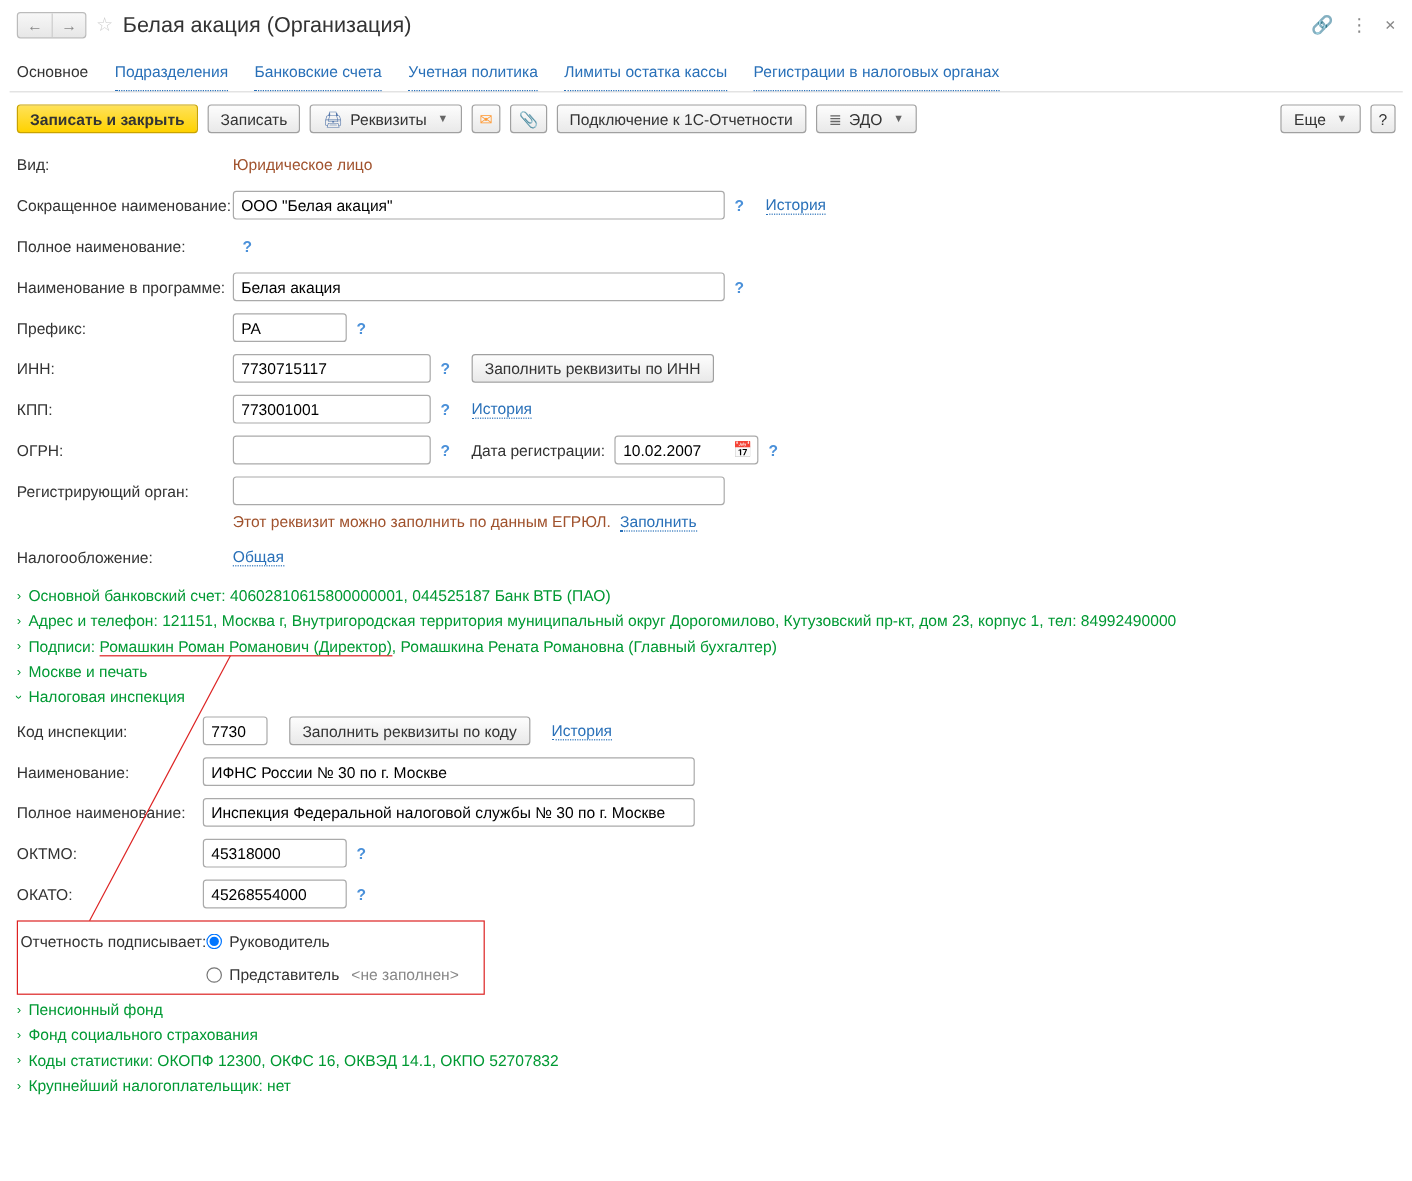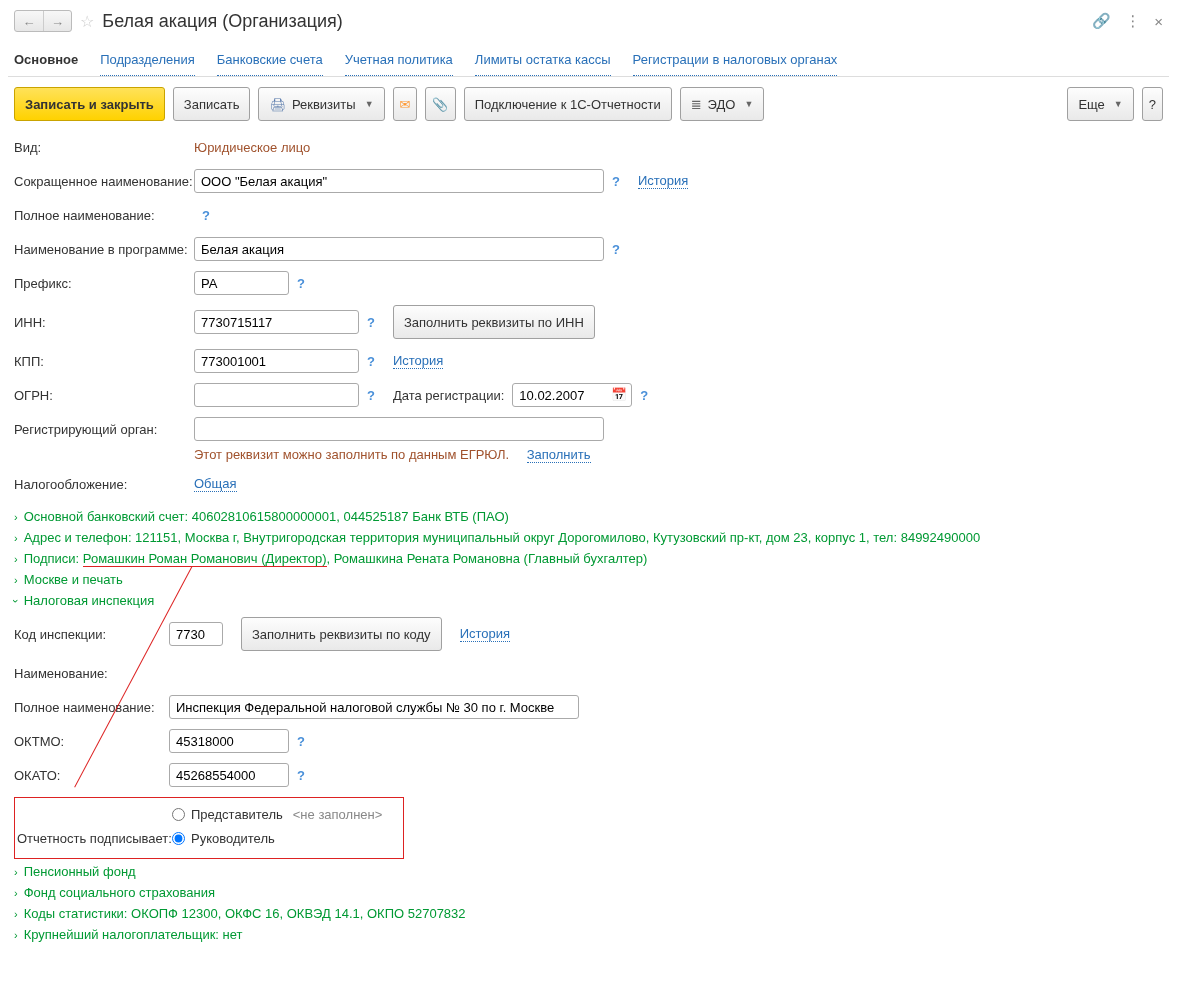--- a/index.html
+++ b/index.html
@@ -7,42 +7,42 @@
     .titlebar { display: flex; align-items: center; gap: 8px; padding: 2px 6px 6px; border-bottom: none; }
     .nav-btns { display: flex; border: 1px solid #bbb; border-radius: 3px; overflow: hidden; background: linear-gradient(#f7f7f7,#e7e7e7); }
     .nav-btn { width: 28px; height: 20px; display:flex; align-items:center; justify-content:center; color:#888; cursor:pointer; }
     .nav-btn + .nav-btn { border-left: 1px solid #ccc; }
     .star-icon { color:#ccc; font-size:16px; }
     .title { font-size: 18px; color:#333; }
     .title-right { margin-left:auto; display:flex; align-items:center; gap:14px; color:#888; }
     .icon-btn { cursor:pointer; font-size:15px; color:#888; }
     .tabs { display:flex; gap:22px; border-bottom:1px solid #ddd; margin-top:8px; padding:0 6px; }
     .tab { padding:6px 0 8px; color:#2970b8; cursor:pointer; text-decoration: underline dotted transparent; border-bottom:1px dotted #999; }
-    .tab.active { color:#333; border-bottom:none; font-weight:bold; }
+    .tab.active { color:#333; border-bottom:none; font-weight:normal; }
     .tab:not(.active){ border-bottom: 1px dotted #2970b8; }
     .toolbar { display:flex; align-items:center; gap:8px; padding:10px 6px 8px; }
-    .btn { display:flex; align-items:center; gap:6px; padding:4px 10px; height:34px; border:1px solid #a0a0a0; border-radius:3px; background:linear-gradient(#fdfdfd,#e9e9e9); cursor:pointer; color:#333; }
+    .btn { display:flex; align-items:center; gap:6px; padding:4px 10px; height:24px; border:1px solid #a0a0a0; border-radius:3px; background:linear-gradient(#fdfdfd,#e9e9e9); cursor:pointer; color:#333; }
     .btn.primary { background:linear-gradient(#ffe259,#ffd200); border-color:#c9a300; font-weight:bold; }
     .btn.icon-only { padding:4px 6px; }
     .btn .caret { font-size:9px; margin-left:3px; color:#666; }
     .toolbar-right { margin-left:auto; display:flex; gap:8px; }
     .form { padding:6px 6px 4px; }
     .row { display:flex; align-items:center; margin-bottom:10px; min-height:24px; }
     .lbl { width:180px; color:#333; flex-shrink:0; }
     .val-brown { color:#a0522d; }
     .input { border:1px solid #aaa; border-radius:3px; height:24px; padding:2px 6px; background:#fff; }
     .input.w410 { width:410px; } .input.w170 { width:165px; } .input.w95 { width:95px; }
     .input.w54 { width:54px; } .input.w120 { width:120px; }
     .hint { color:#4a90d9; font-weight:bold; margin-left:8px; cursor:pointer; }
     .link { color:#2970b8; cursor:pointer; border-bottom:1px dotted #2970b8; margin-left:18px; }
     .after-label { color:#333; margin-right:8px; }
     .date-wrap { position:relative; display:inline-block; }
     .date-wrap .cal-icon { position:absolute; right:5px; top:4px; color:#666; pointer-events:none; }
     .hint-line { color:#a0522d; margin-left:180px; margin-top:-4px; margin-bottom:10px; }
-    .hint-line .link { margin-left:14px; }
+    .hint-line .link { margin-left:4px; }
     .checkbox-row { display:flex; align-items:center; gap:8px; margin:4px 0 10px 0; }
     .checkbox-row input { width:14px; height:14px; }
     .expander { color:#009933; cursor:pointer; padding:3px 0; display:flex; align-items:center; gap:6px; }
     .expander .chev { font-size:11px; display:inline-block; transform-origin:center; color:#009933; }
     .expander.open .chev { transform: rotate(90deg); }
     .exp-text { color:#009933; }
     .nested { margin-left:0; padding:6px 0 2px; }
     .nested .lbl { width:155px; }
     .radio-group { position:relative; }
     .red-box { border:1.5px solid #d22; padding:4px 2px 4px; margin-top:4px; position:relative; }
@@ -208,47 +208,48 @@
     <div class="row">
       <span class="lbl">Код инспекции:</span>
       <input class="input w54" value="7730" style="">
       <div class="btn" style="margin-left:18px">
           <span>Заполнить реквизиты по коду</span>
         </div>
       <span class="link">История</span>
     </div>
     <div class="row">
       <span class="lbl">Наименование:</span>
+      <input class="input w410" value="ИФНС России № 30 по г. Москве" style="">
     </div>
     <div class="row">
       <span class="lbl">Полное наименование:</span>
       <input class="input w410" value="Инспекция Федеральной налоговой службы № 30 по г. Москве" style="">
     </div>
     <div class="row">
       <span class="lbl">ОКТМО:</span>
       <input class="input w120" value="45318000" style="">
       <span class="hint">?</span>
     </div>
     <div class="row">
       <span class="lbl">ОКАТО:</span>
       <input class="input w120" value="45268554000" style="">
       <span class="hint">?</span>
     </div>
     <div class="red-box radio-group" style="width:390px">
+      <div class="row" style="margin-bottom:4px">
+        <span class="lbl">Отчетность подписывает:</span>
+        <input type="radio" name="signer" checked="" style="margin-right: 6px;">
+        <span>Руководитель</span>
+      </div>
       <div class="row" style="margin-bottom:0">
         <span class="lbl"></span>
         <input type="radio" name="signer" style="margin-right: 6px;">
         <span>Представитель</span>
         <span class="muted" style="margin-left:10px">&lt;не заполнен&gt;</span>
       </div>
-      <div class="row" style="margin-bottom:4px">
-        <span class="lbl">Отчетность подписывает:</span>
-        <input type="radio" name="signer" checked="" style="margin-right: 6px;">
-        <span>Руководитель</span>
-      </div>
     </div>
   </div>
 
   <div class="expander">
       <span class="chev">›</span>
       <span class="exp-text">Пенсионный фонд</span>
     </div>
   <div class="expander">
       <span class="chev">›</span>
       <span class="exp-text">Фонд социального страхования</span>

